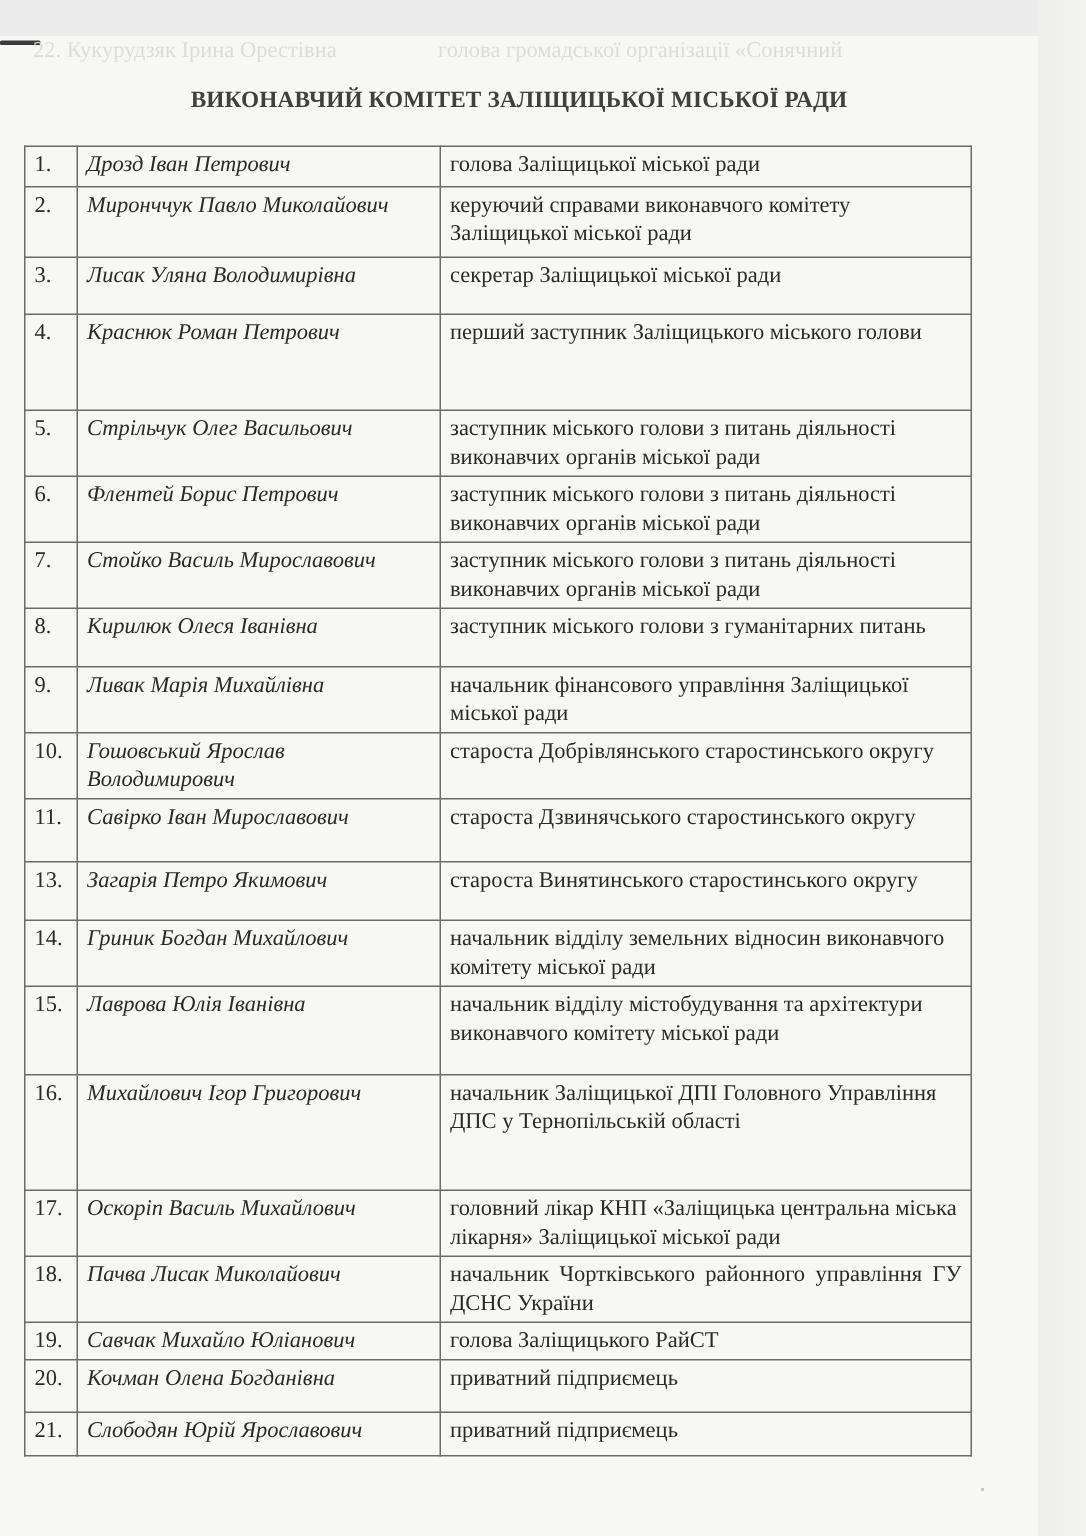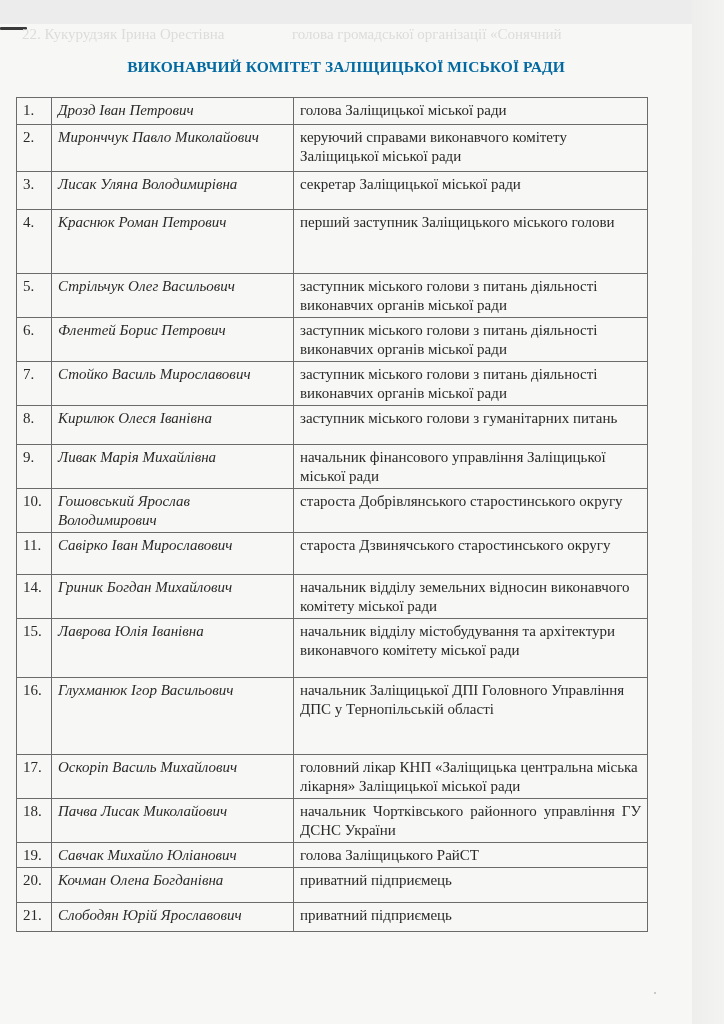--- a/index.html
+++ b/index.html
@@ -28,21 +28,21 @@
   }
   .bleed {
     position: absolute; left: 22px; top: 2px; color: #dcdcda;
     font-size: 15px; white-space: nowrap;
   }
   .bleed .b2 { position: absolute; left: 270px; top: 0; }
   .title {
     position: absolute; left: 0; width: 692px; top: 34px;
     text-align: center;
     font-weight: bold; font-size: 15.5px; letter-spacing: 0.1px;
-    color: #0369a1;
+    color: #404040;
   }
   table.members {
     position: absolute; left: 16px; top: 73px;
     width: 632px;
     border-collapse: collapse;
     font-size: 15px;
     line-height: 19px;
     color: #2a2a2a;
   }
   table.members td {
@@ -122,32 +122,37 @@
           <td class="num">10.</td>
           <td class="name">Гошовський Ярослав Володимирович</td>
           <td class="role">староста Добрівлянського старостинського округу</td>
         </tr>
         <tr style="height: 42px;">
           <td class="num">11.</td>
           <td class="name">Савірко Іван Мирославович</td>
           <td class="role">староста Дзвинячського старостинського округу</td>
         </tr>
         <tr style="height: 39px;">
+          <td class="num">13.</td>
+          <td class="name">Загарія Петро Якимович</td>
+          <td class="role">староста Винятинського старостинського округу</td>
+        </tr>
+        <tr style="height: 39px;">
           <td class="num">14.</td>
           <td class="name">Гриник Богдан Михайлович</td>
           <td class="role">начальник відділу земельних відносин виконавчого комітету міської ради</td>
         </tr>
         <tr style="height: 59px;">
           <td class="num">15.</td>
           <td class="name">Лаврова Юлія Іванівна</td>
           <td class="role">начальник відділу  містобудування та архітектури виконавчого комітету міської ради</td>
         </tr>
         <tr style="height: 77px;">
           <td class="num">16.</td>
-          <td class="name">Глухманюк Ігор Васильович</td>
+          <td class="name">Михайлович Ігор Григорович</td>
           <td class="role">начальник Заліщицької ДПІ Головного Управління ДПС у Тернопільській області</td>
         </tr>
         <tr style="height: 40px;">
           <td class="num">17.</td>
           <td class="name">Оскоріп Василь Михайлович</td>
           <td class="role">головний лікар КНП «Заліщицька центральна міська лікарня» Заліщицької міської ради</td>
         </tr>
         <tr style="height: 44px;">
           <td class="num">18.</td>
           <td class="name">Пачва Лисак Миколайович</td>

